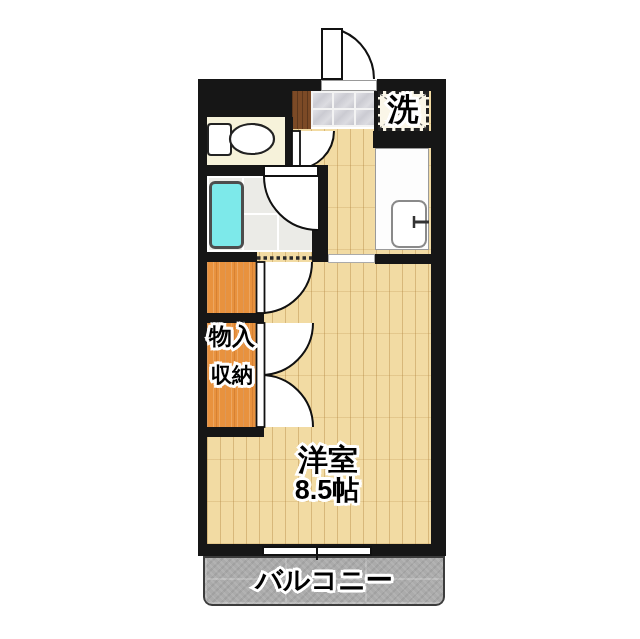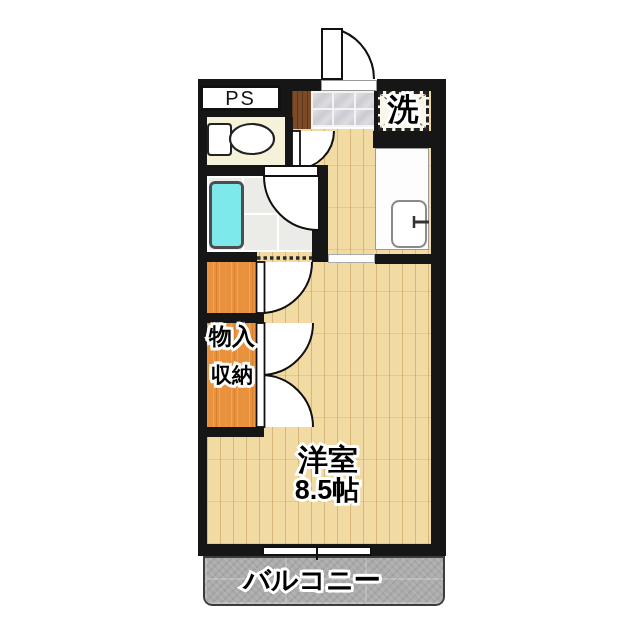--- a/index.html
+++ b/index.html
@@ -113,23 +113,20 @@
   <div class="abs wall" style="left:375px;top:254px;width:56px;height:10px;"></div>
   <div class="abs wall" style="left:198px;top:252px;width:59px;height:10px;"></div>
   <div class="abs wall" style="left:198px;top:313px;width:66px;height:10px;"></div>
   <div class="abs wall" style="left:198px;top:427px;width:66px;height:10px;"></div>
   <div class="abs wall" style="left:374px;top:91px;width:4px;height:40px;"></div>
 
   <div class="abs thresh" style="left:321px;top:80px;width:56px;height:11px;border:1px solid #999;"></div>
   <div class="abs thresh" style="left:328px;top:254px;width:47px;height:9px;border:1px solid #aaa;"></div>
   <div class="abs thresh" style="left:262px;top:546px;width:110px;height:10px;border:2px solid #111;z-index:6;"></div>
 
-  <div class="abs psbox" style="left:200px;top:85px;width:81px;height:26px;">
-    <span class="lbl-plain" style="position:static;transform:none;font-size:20px;letter-spacing:2px;">PS</span>
-  </div>
 
   <svg class="overlay" width="640" height="639" viewBox="0 0 640 639">
 
     <line x1="380" y1="94" x2="426" y2="128" stroke="#666" stroke-width="1.2" stroke-dasharray="3 2.5"></line>
     <line x1="426" y1="94" x2="380" y2="128" stroke="#666" stroke-width="1.2" stroke-dasharray="3 2.5"></line>
 
     <line x1="257" y1="258" x2="312" y2="258" stroke="#2a2a2a" stroke-width="3.5" stroke-dasharray="3.5 3"></line>
 
     <rect x="322" y="29" width="20" height="50" fill="#fff" stroke="#111" stroke-width="2"></rect>
     <path d="M 342 31 A 52 52 0 0 1 374 79" fill="none" stroke="#111" stroke-width="2"></path>
@@ -159,15 +156,15 @@
     <line x1="414" y1="216" x2="414" y2="228" stroke="#333" stroke-width="2.5"></line>
 
     <line x1="317" y1="546" x2="317" y2="560" stroke="#111" stroke-width="2"></line>
   </svg>
 
   <div class="lbl" style="left:403px;top:110px;font-size:31px;">洗</div>
   <div class="lbl" style="left:232px;top:288px;font-size:23px;margin-top:48px;">物入</div>
   <div class="lbl" style="left:232px;top:375px;font-size:21px;">収納</div>
   <div class="lbl" style="left:328px;top:460px;font-size:30px;text-align:right;">洋室</div>
   <div class="lbl" style="left:327px;top:490px;font-size:27px;text-align:center;">8.5帖</div>
-  <div class="lbl" style="left:312px;top:580px;font-size:27px;">バルコニー</div>
+  <div class="lbl" style="left:324px;top:580px;font-size:27px;">バルコニー</div>
 
 </div>
 
 </body></html>

